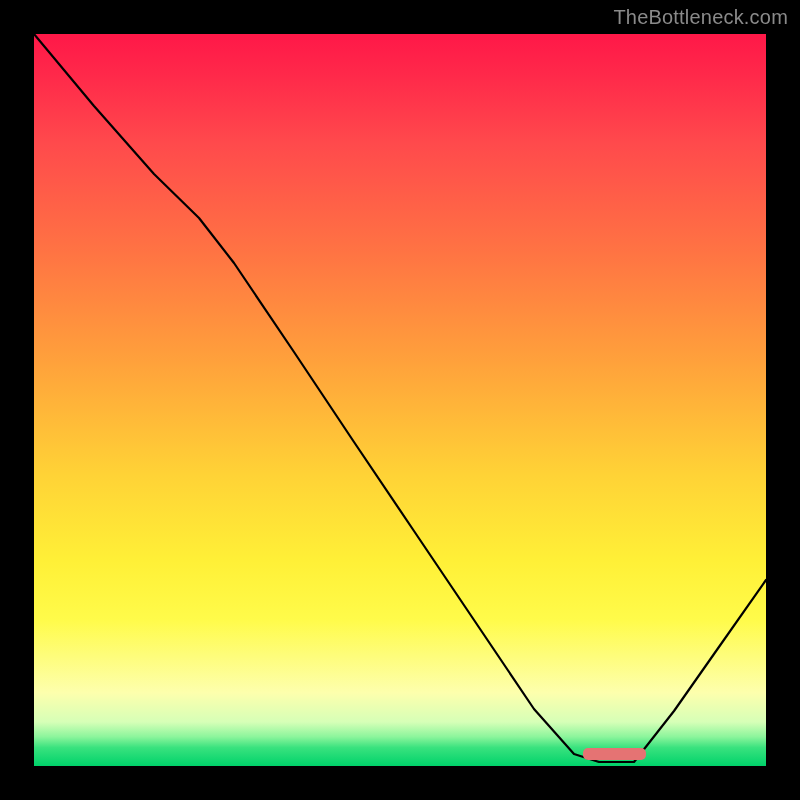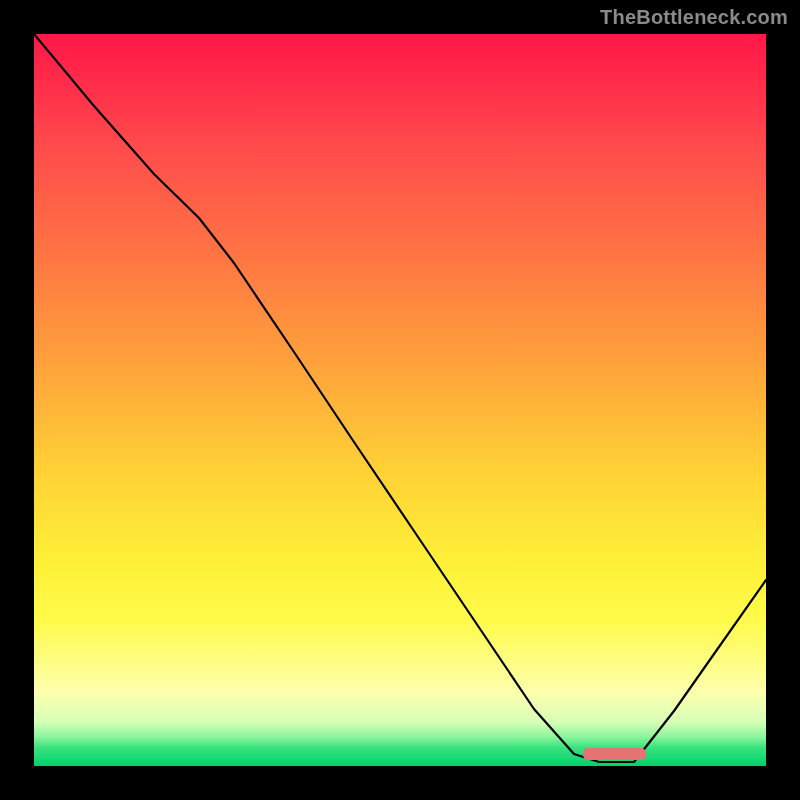--- a/index.html
+++ b/index.html
@@ -64,21 +64,21 @@
     height: 12px;
     background: #e57373;
     border-radius: 5px;
   }
   .watermark {
     position: absolute;
     top: 6px;
     right: 12px;
     color: #8a8a8a;
     font-size: 20px;
-    font-weight: bold;
+    font-weight: normal;
     letter-spacing: 0.2px;
     user-select: none;
   }
 </style>
 </head>
 <body>
 
 <div class="frame">
 
   <div class="watermark">TheBottleneck.com</div>

